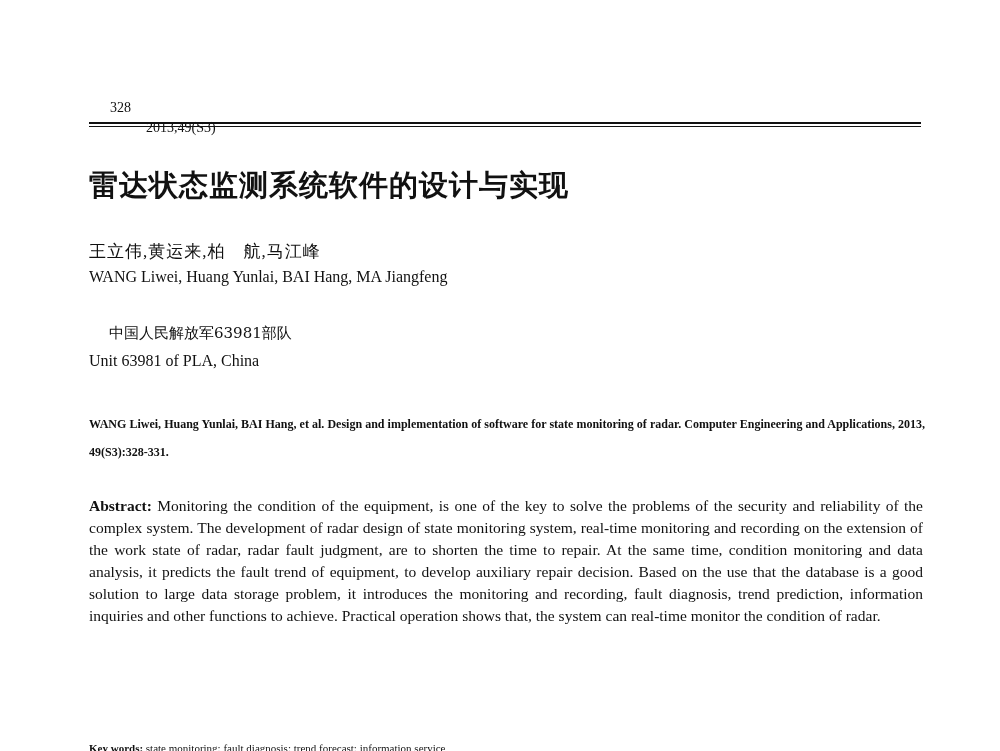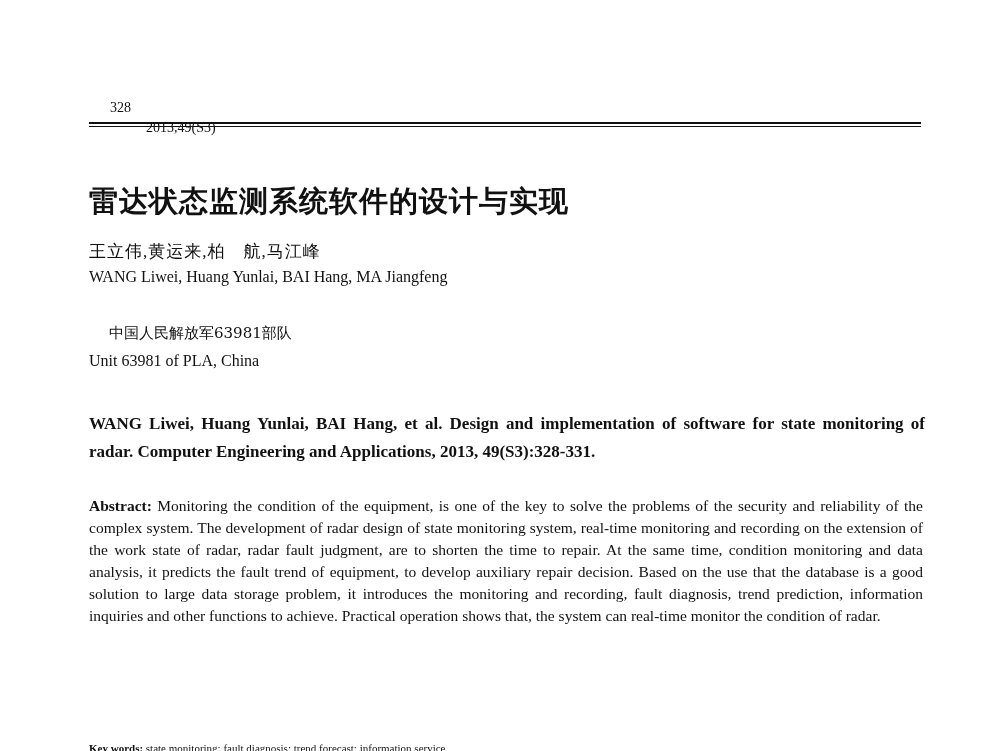--- a/index.html
+++ b/index.html
@@ -4,26 +4,26 @@
 <style>
   html, body { margin: 0; padding: 0; background: #ffffff; }
   body { width: 1000px; height: 751px; position: relative; overflow: hidden; color: #111; font-family: "Liberation Serif", "DejaVu Serif", serif; }
   .header { position: absolute; left: 89px; top: 100px; width: 832px; height: 18px; font-size: 14px; }
   .header .pg { position: absolute; left: 0; top: 0; margin-left: 21px; }
   .header .vol { position: absolute; left: 57px; top: 0; margin-top: 20px; }
   .header .journal { position: absolute; left: 222px; top: 0; font-style: italic; }
   .header .journal .cn { font-style: normal; font-weight: bold; font-family: "DejaVu Sans", sans-serif; font-size: 13px; }
   .rule1 { position: absolute; left: 89px; top: 122px; width: 832px; height: 2px; background: #111; }
   .rule2 { position: absolute; left: 89px; top: 126px; width: 832px; height: 1px; background: #111; }
-  .title { position: absolute; left: 89px; top: 166px; font-size: 29px; font-weight: bold; font-family: Liberation Sans, sans-serif; letter-spacing: 1px; margin-top: 16px; }
+  .title { position: absolute; left: 89px; top: 166px; font-size: 29px; font-weight: bold; font-family: Liberation Sans, sans-serif; letter-spacing: 1px; }
   .authors-cn { position: absolute; left: 89px; top: 240px; font-size: 17px; font-family: Liberation Serif, serif; letter-spacing: 1px; }
   .authors-en { position: absolute; left: 89px; top: 268px; font-size: 16px; }
   .aff-cn { position: absolute; left: 89px; top: 324px; font-size: 15px; font-family: "DejaVu Serif", serif; margin-left: 20px; }
   .aff-en { position: absolute; left: 89px; top: 352px; font-size: 16px; }
-  .citation { position: absolute; left: 89px; top: 410px; width: 836px; font-size: 17px; font-weight: bold; line-height: 28px; text-align: justify; }
+  .citation { position: absolute; left: 89px; top: 410px; width: 836px; font-size: 12px; font-weight: bold; line-height: 28px; text-align: justify; }
   .abstract { position: absolute; left: 89px; top: 495px; width: 834px; font-size: 15.5px; line-height: 22px; text-align: justify; }
   .abstract .label, .keywords .label { font-weight: bold; }
   .keywords { position: absolute; left: 89px; top: 742px; font-size: 11px; }
 </style>
 </head>
 <body>
 
 <div class="header">
   <span class="pg">328</span>
   <span class="vol">2013,49(S3)</span>

